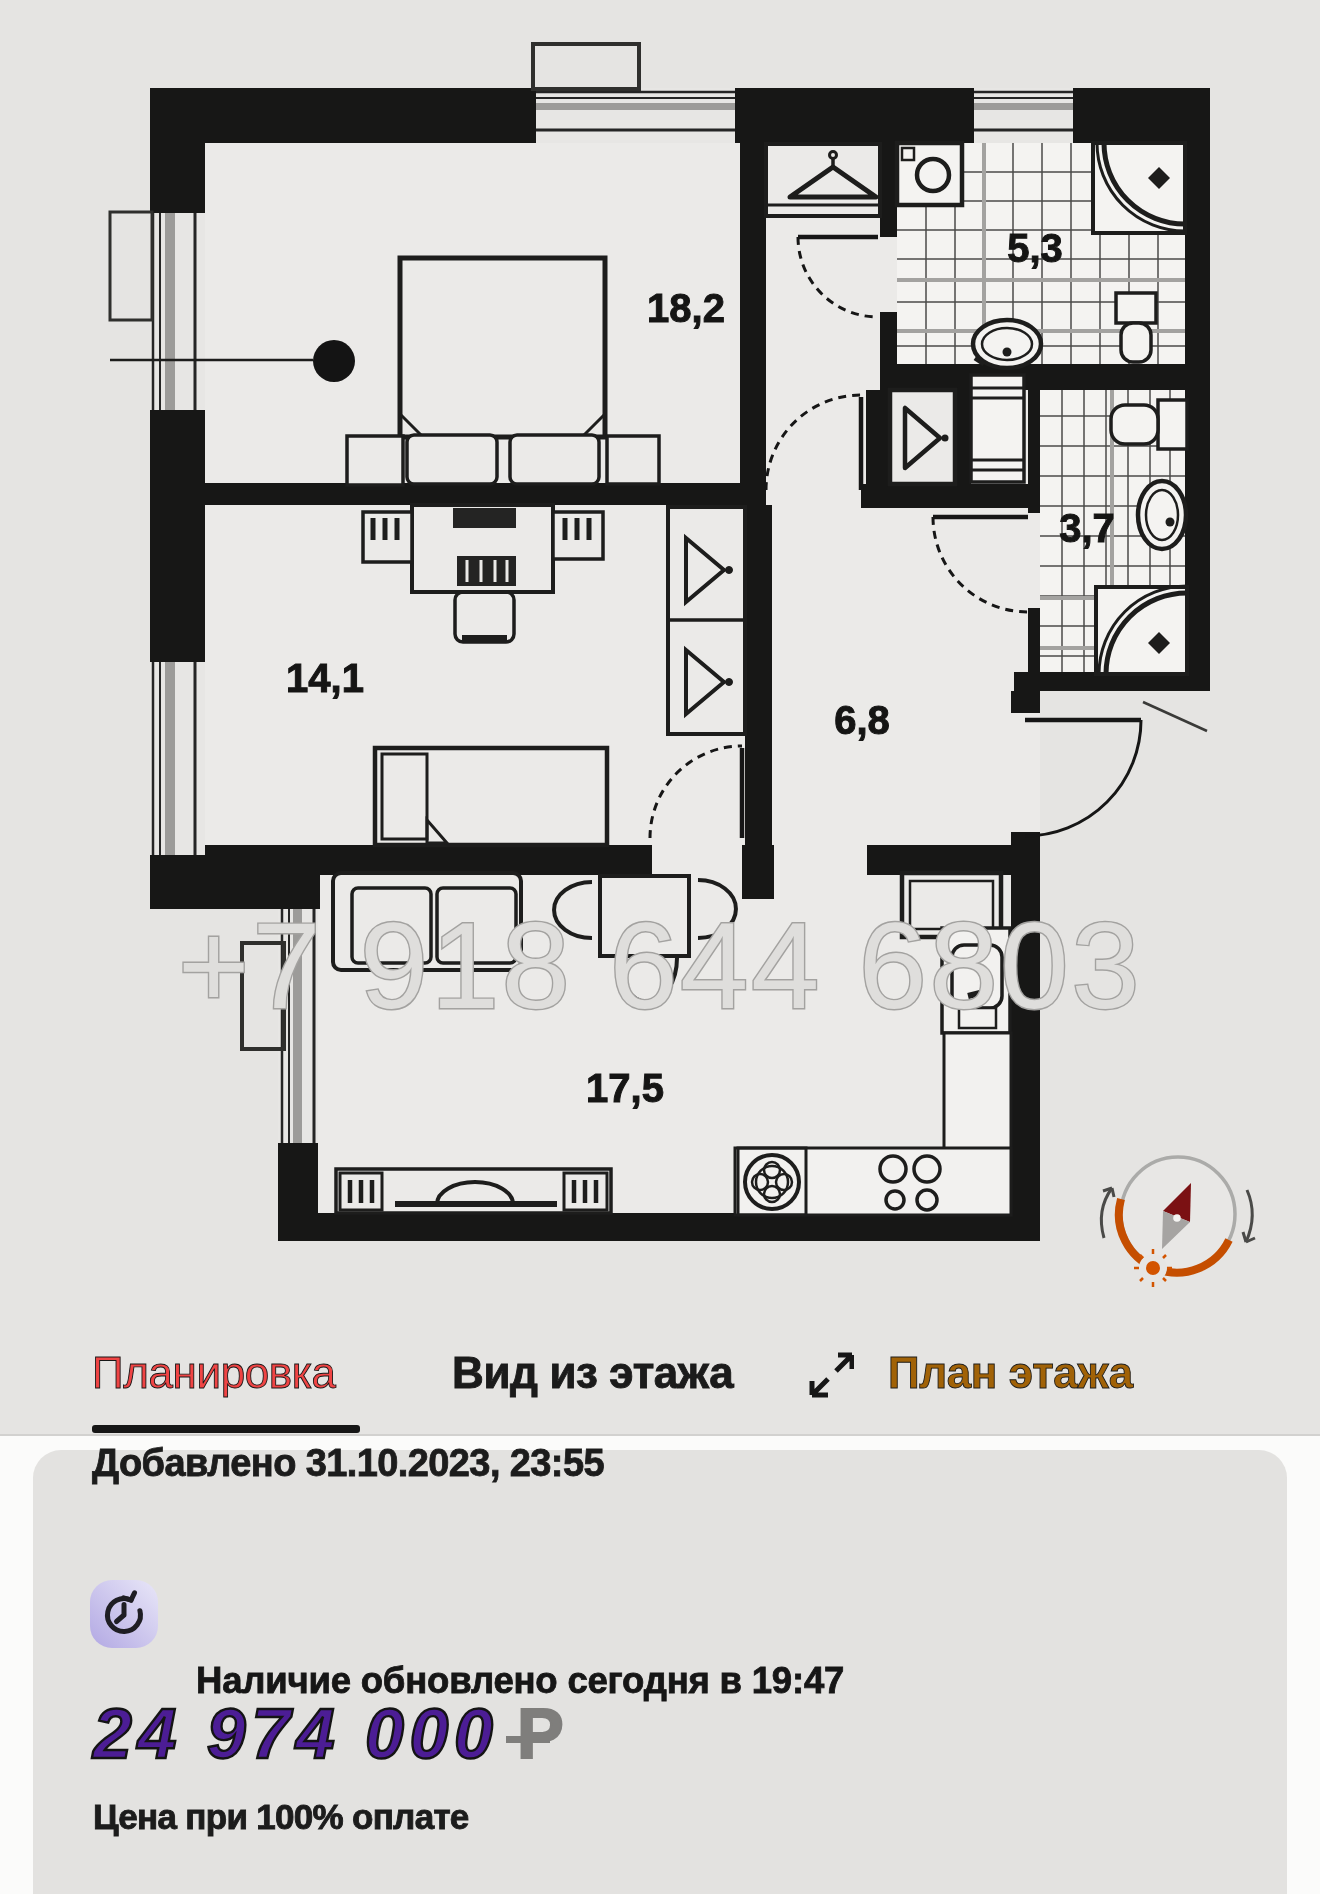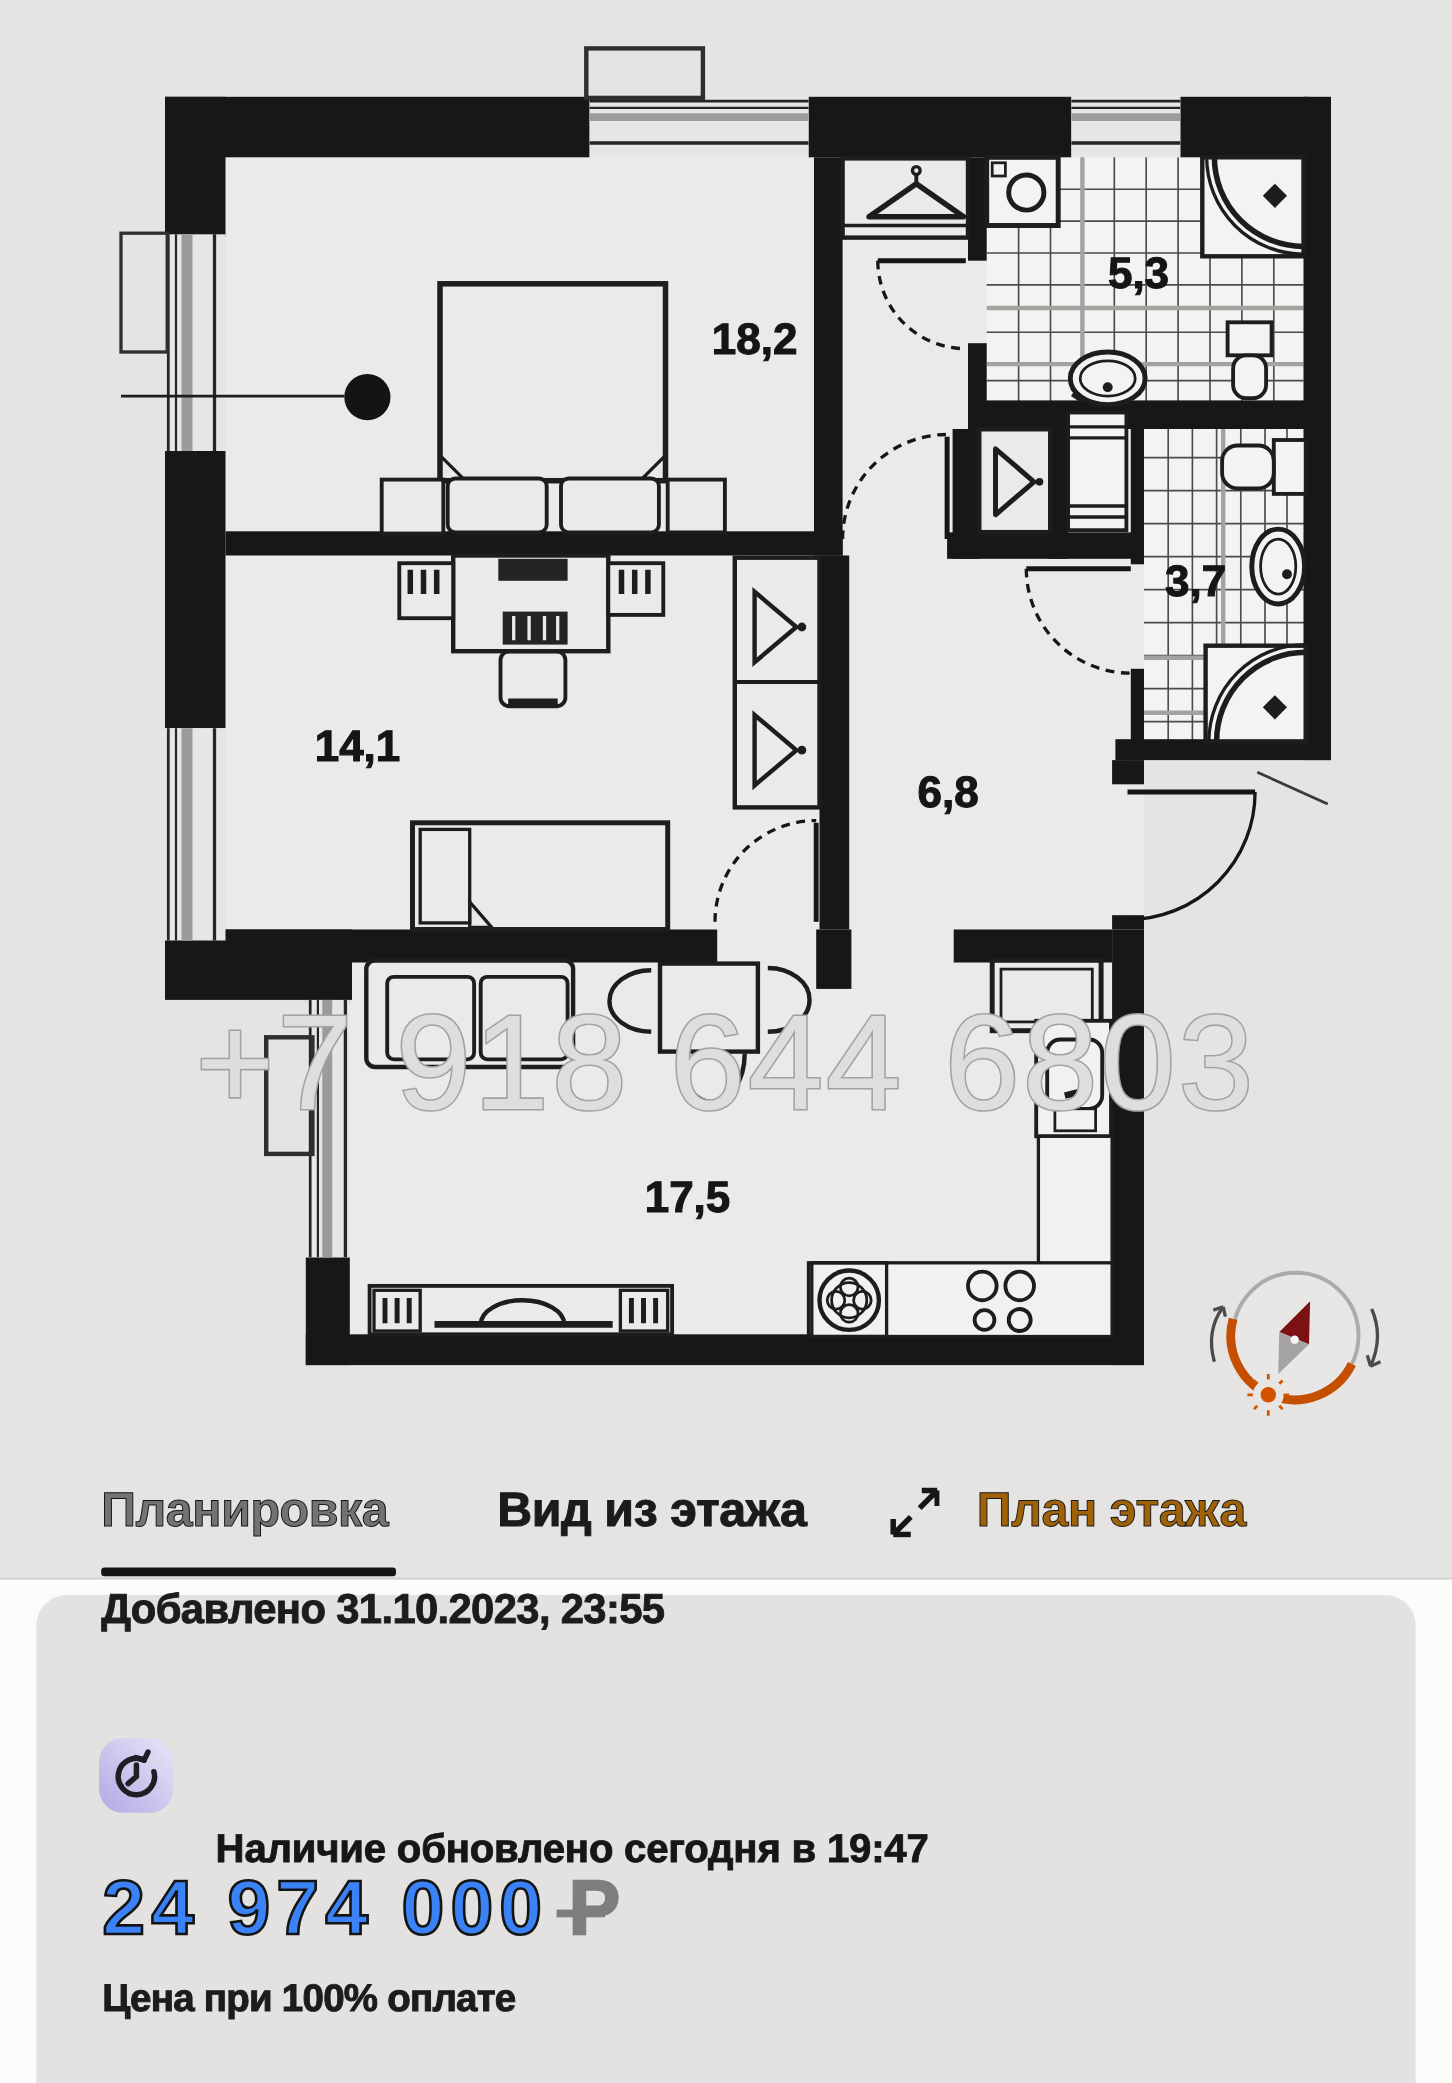--- a/index.html
+++ b/index.html
@@ -368,21 +368,21 @@
 <circle cx="1177" cy="1218" r="3.8" fill="#f5f4f2"></circle>
 <path d="M1104,1238 Q1096,1210 1112,1188" fill="none" stroke="#4a4a48" stroke-width="3"></path>
 <path d="M1112,1188 L1103,1191 M1112,1188 L1114,1197" stroke="#4a4a48" stroke-width="3"></path>
 <path d="M1247,1190 Q1258,1215 1246,1242" fill="none" stroke="#4a4a48" stroke-width="3"></path>
 <path d="M1246,1242 L1243,1232 M1246,1242 L1255,1238" stroke="#4a4a48" stroke-width="3"></path>
 </g>
 
 <text x="660" y="1008" text-anchor="middle" font-size="123" letter-spacing="2.5" fill="#dfdedc" stroke="#a3a2a0" stroke-width="2.8" paint-order="stroke" font-family="Liberation Sans">+7 918 644 6803</text>
 </svg>
 
-<div class="abs" style="left:92px;top:1348px;font-size:44px;font-weight:700;letter-spacing:-0.4px;color:#737373;-webkit-text-stroke:0.9px #161616;">Планировка</div>
+<div class="abs" style="left:92px;top:1348px;font-size:44px;font-weight:400;letter-spacing:-0.4px;color:#ef4444;-webkit-text-stroke:0.9px #161616;">Планировка</div>
 
 <div class="abs" style="left:92px;top:1425px;width:268px;height:8px;background:#161616;border-radius:3px;"></div>
 
 <div class="abs" style="left:452px;top:1348px;font-size:44px;font-weight:700;letter-spacing:-0.4px;color:#1b1b1b;-webkit-text-stroke:0.9px #1b1b1b;">Вид из этажа</div>
 
 <svg class="abs" style="left:806px;top:1350px" width="48" height="48" viewBox="0 0 48 48">
 <g stroke="#161616" stroke-width="5" fill="none">
 <path d="M30,21 L44,7 M32,5 H46 M46,5 V19"></path>
 <path d="M22,29 L8,43 M22,45 H6 M6,45 V31"></path>
 </g>
@@ -401,18 +401,18 @@
 <svg class="abs" style="left:90px;top:1580px" width="68" height="68" viewBox="0 0 68 68">
 <g stroke="#1f1e24" stroke-width="5" fill="none" stroke-linecap="round">
 <path d="M49.9,30.7 A16.5,16.5 0 1 1 41,20.1"></path>
 <path d="M41,20.1 L44.5,12.8 M41,20.1 L33.6,17.8"></path>
 <path d="M34,35 L34,24.5 M34,35 L26.5,41.5"></path>
 </g>
 </svg>
 
 <div class="abs" style="left:196px;top:1660px;font-size:36.5px;font-weight:700;letter-spacing:-0.2px;color:#161616;-webkit-text-stroke:0.8px #161616;">Наличие обновлено сегодня в 19:47</div>
 
-<div class="abs" style="left:93px;top:1694px;font-size:70px;font-weight:700;color:#3b82f6;letter-spacing:5.5px;-webkit-text-stroke:2.4px #141414;">24 974 000</div>
+<div class="abs" style="left:93px;top:1694px;font-size:70px;font-weight:700;color:#4c1d95;letter-spacing:5.5px;font-style:italic;-webkit-text-stroke:2.4px #141414;">24 974 000</div>
 
 <div class="abs" style="left:517px;top:1694px;font-size:70px;font-weight:700;color:#7f7e7c;-webkit-text-stroke:2.2px #7f7e7c;">P</div>
 <div class="abs" style="left:506px;top:1736px;width:44px;height:7px;background:#7f7e7c;"></div>
 
 <div class="abs" style="left:93px;top:1797px;font-size:35px;font-weight:700;letter-spacing:-0.7px;color:#1c1c1c;-webkit-text-stroke:0.9px #1c1c1c;">Цена при 100% оплате</div>
 
 </body></html>

